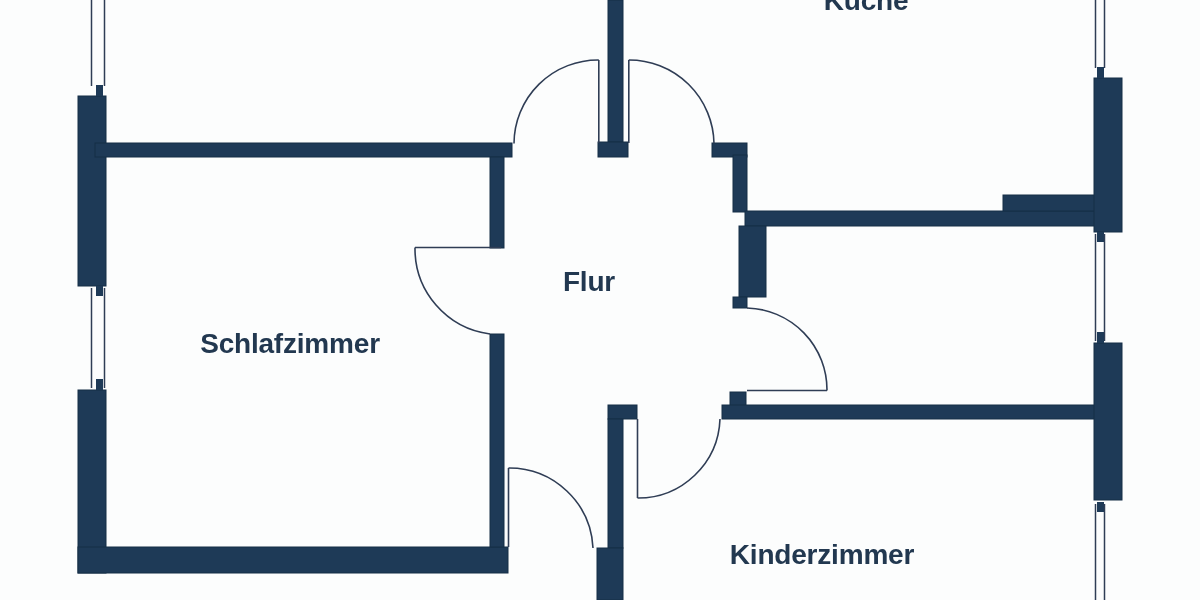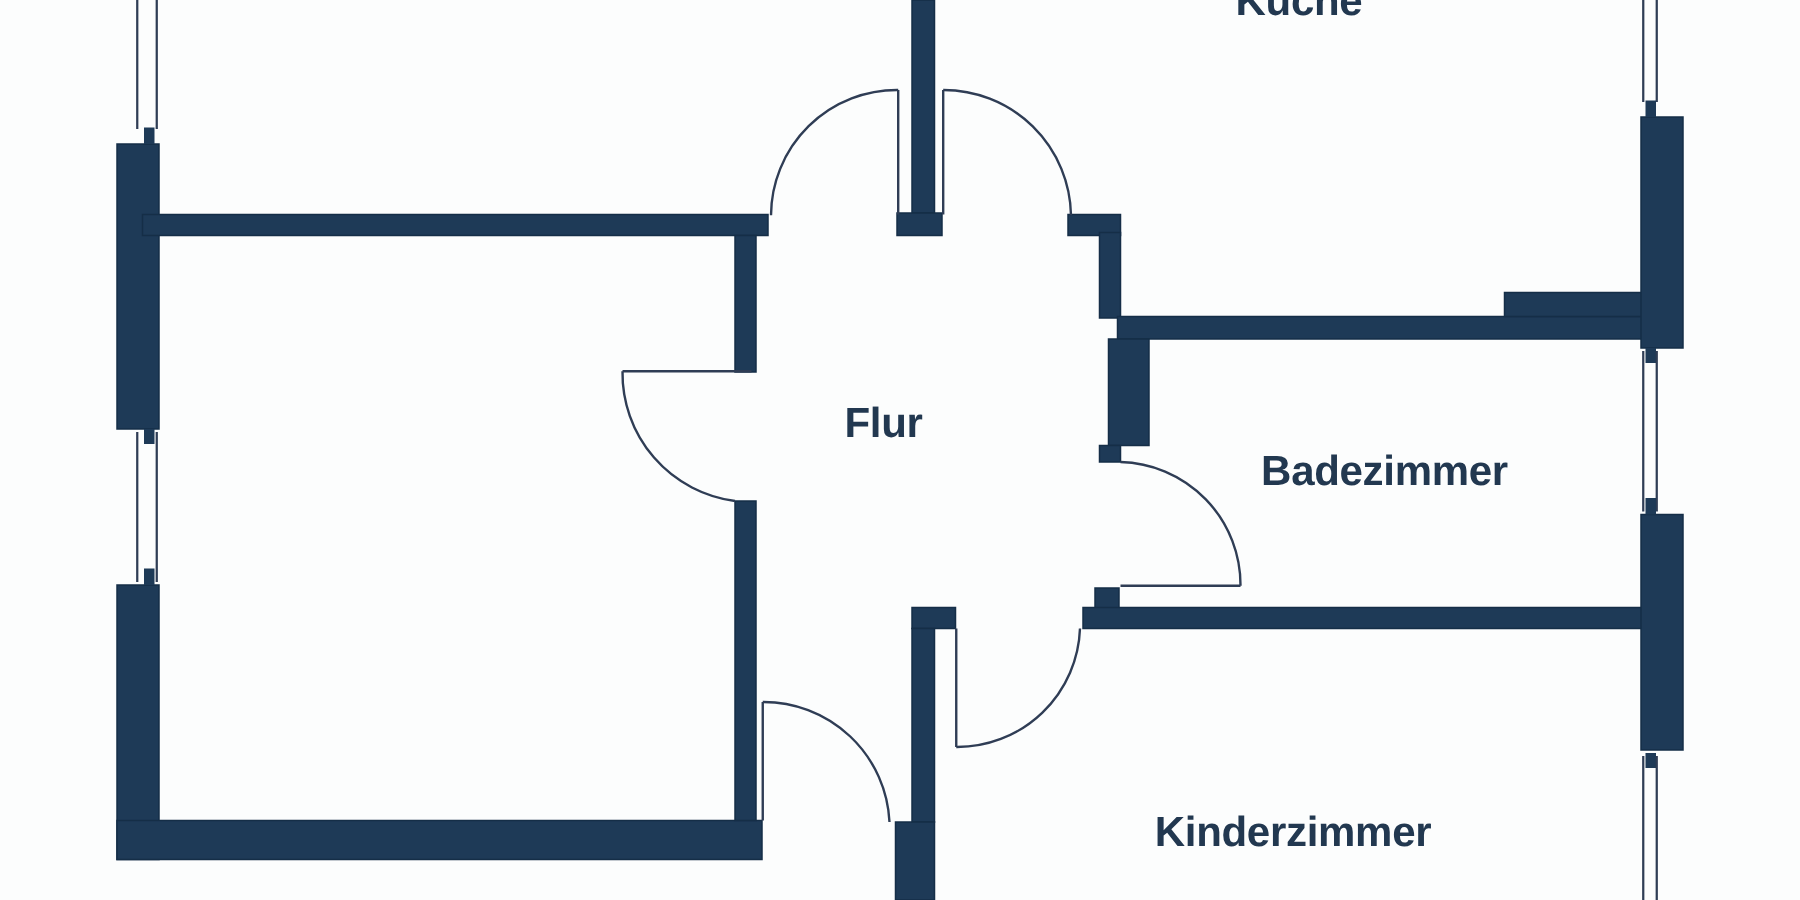--- a/index.html
+++ b/index.html
@@ -150,18 +150,18 @@
         <path class="thin" d="M720,419 A82,82 0 0 1 637.5,498"></path>
       </g>
 
       <g>
         <path class="thin" d="M508.5,468 V547"></path>
         <path class="thin" d="M508.5,468 A84,84 0 0 1 593,548"></path>
       </g>
     </g>
   </svg>
 
+  <div class="room-label" style="left:290px; top:330px;">Schlafzimmer</div>
   <div class="room-label" style="left:589px; top:268px;">Flur</div>
   <div class="room-label" style="left:866px; top:-13px;">Küche</div>
-  <div class="room-label" style="left:923px; top:300px;">Badezimmer</div>
-  <div class="room-label" style="left:862px; top:541px;">Kinderzimmer</div>
+  <div class="room-label" style="left:822px; top:541px;">Kinderzimmer</div>
 
 </div>
 
 </body></html>

